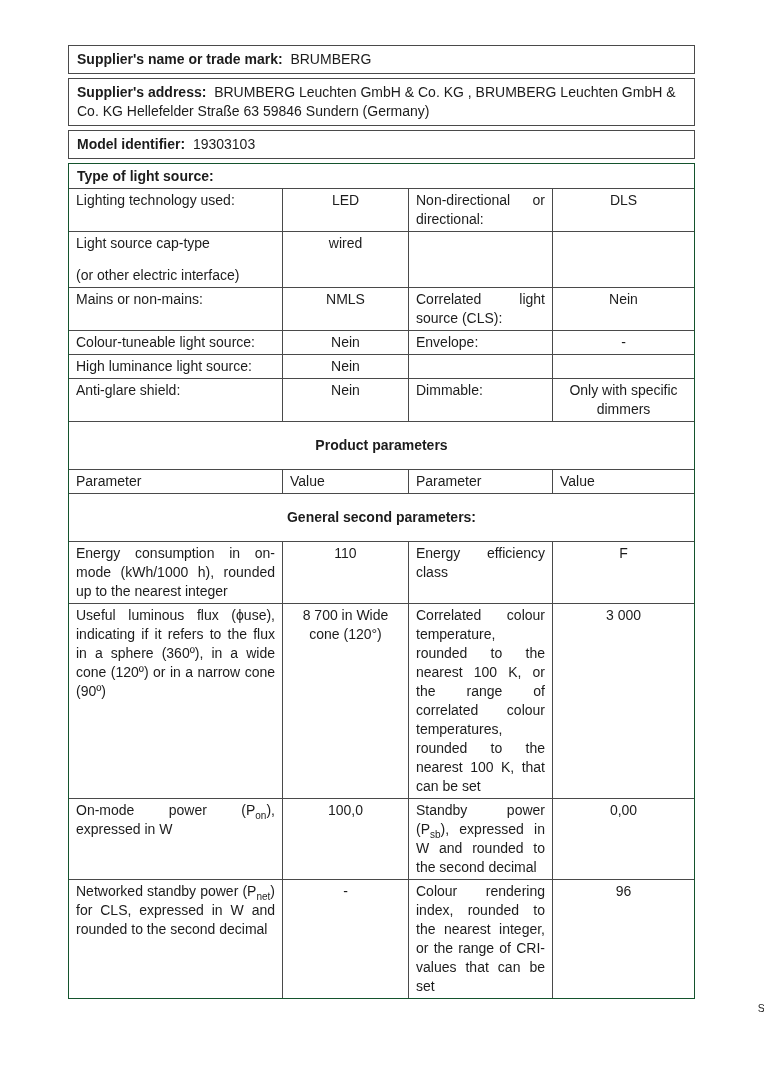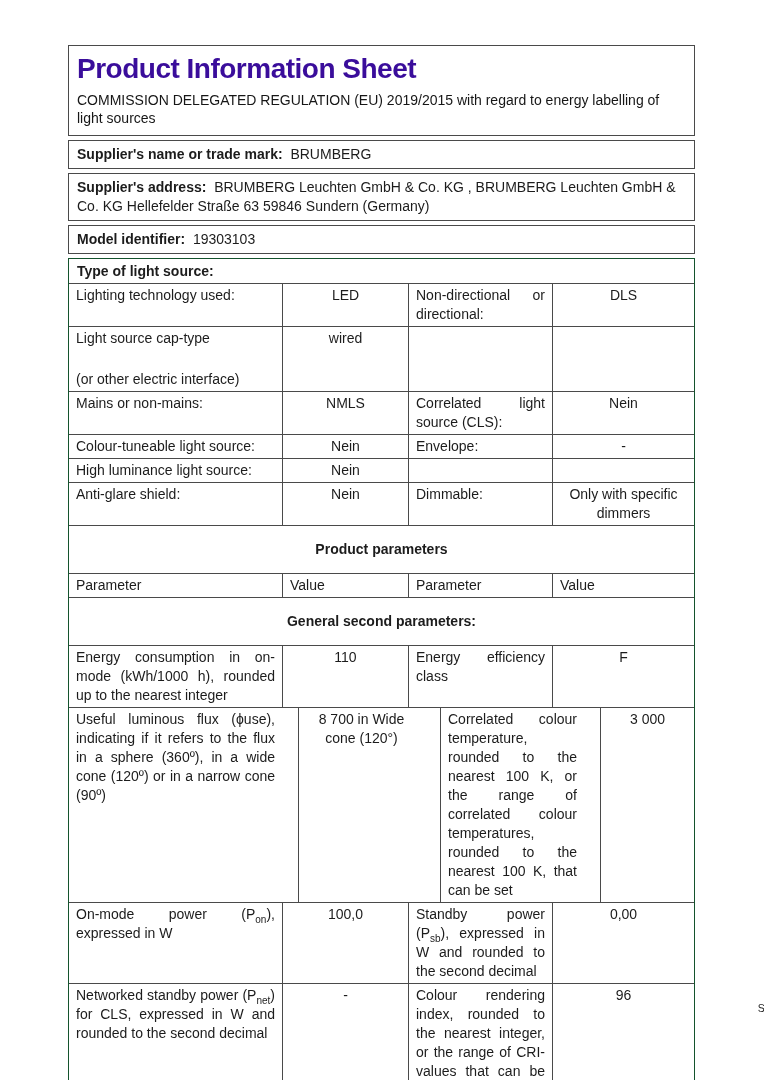--- a/index.html
+++ b/index.html
@@ -23,39 +23,35 @@
   .tbl{border:1px solid #14532d;box-sizing:border-box;font-size:14px;}
   .theadrow{padding:4px 8px;font-size:14px;font-weight:bold;border-bottom:1px solid #4a4a4a;}
   .tr{display:grid;grid-template-columns:213px 126px 144px auto;}
   .tr + .tr{border-top:1px solid #4a4a4a;}
   .td{box-sizing:border-box;padding:2px 7px;line-height:19px;overflow:hidden;}
   .td + .td{border-left:1px solid #4a4a4a;}
   .p{text-align:justify;}
   .v{text-align:center;}
   .span4{border-top:1px solid #4a4a4a;text-align:center;font-weight:bold;padding:14px 6px;line-height:19px;}
   .colhead{font-weight:normal;text-align:left;}
-  .para2{margin-top:22px;}
+  .para2{margin-top:13px;}
   .r1{min-height:40px;} .r2{min-height:44px;} .r3{min-height:41px;}
   .r4{min-height:22px;} .r5{min-height:21px;} .r6{min-height:41px;}
-  .g1{min-height:59px;} .g2{min-height:188px;gap:16px;} .g3{min-height:77px;} .g4{min-height:111px;}
+  .g1{min-height:59px;} .g2{min-height:188px;} .g3{min-height:77px;} .g4{min-height:111px;}
   sub{font-size:10px;line-height:0;}
   .footer{
     position:absolute;left:68px;top:1002px;width:737px;
     text-align:right;font-size:10.5px;color:#222;
   }
 </style>
 </head>
 <body>
 
 <div class="sheet">
 
-  <div class="block gap hdr">
-    <div class="title" style="color: rgb(58, 13, 155);">Product Information Sheet</div>
-    <div class="subtitle">COMMISSION DELEGATED REGULATION (EU) 2019/2015 with regard to energy labelling of light sources</div>
-  </div>
 
   <div class="block gap lrow">
     <span class="lbl">Supplier's name or trade mark:</span>&nbsp;
     <span class="val">BRUMBERG</span>
   </div>
 
   <div class="block gap lrow">
     <span class="lbl">Supplier's address:</span>&nbsp;
     <span class="val">BRUMBERG Leuchten GmbH &amp; Co. KG , BRUMBERG Leuchten GmbH &amp; Co. KG Hellefelder Straße 63 59846 Sundern (Germany)</span>
   </div>

